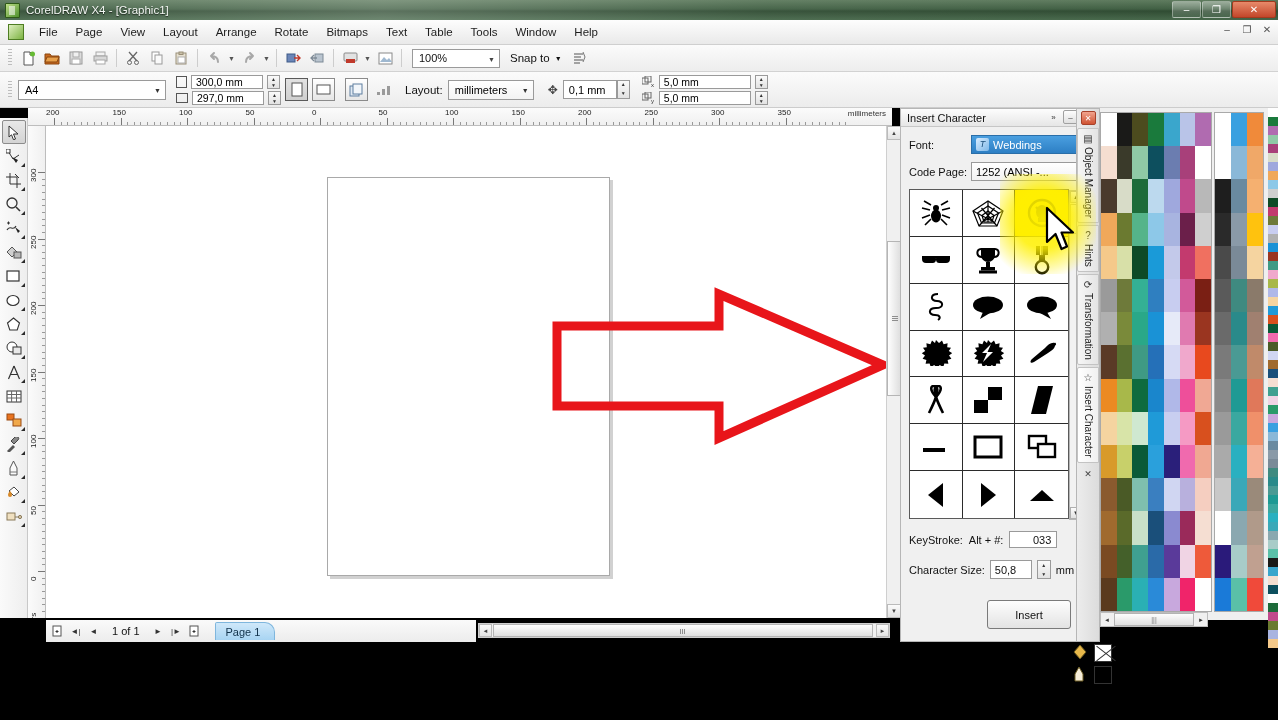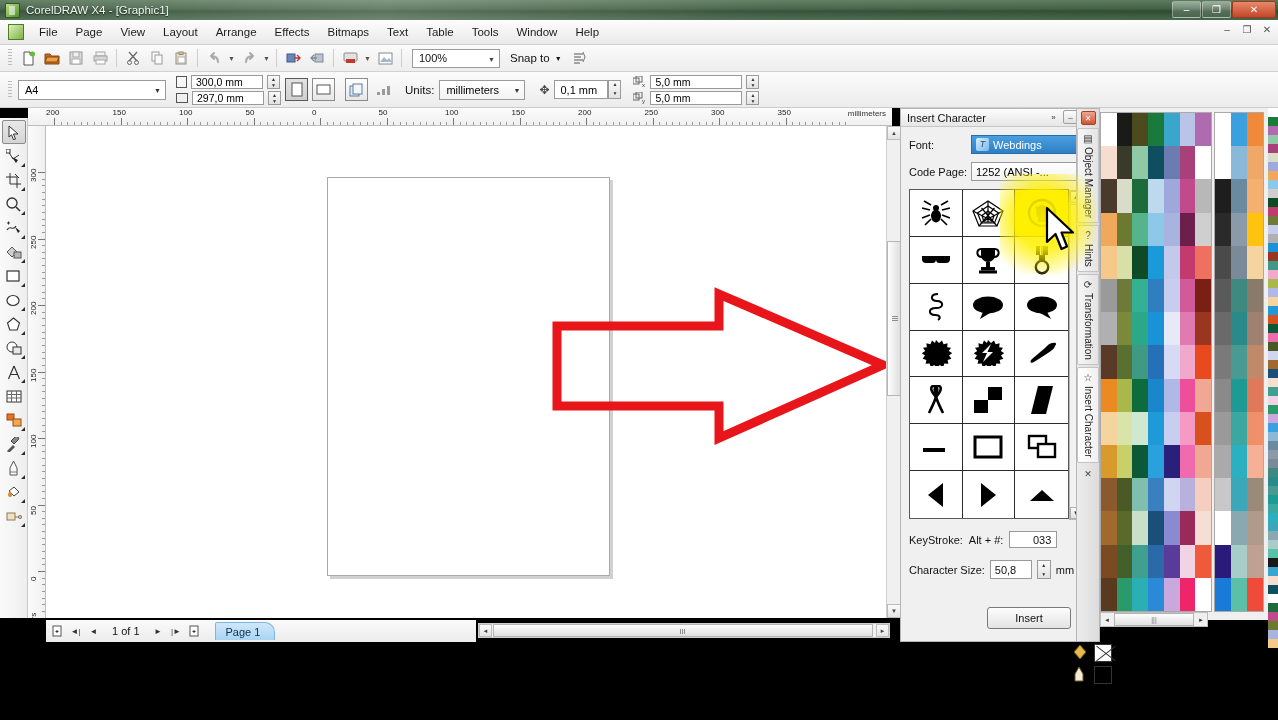--- a/index.html
+++ b/index.html
@@ -276,21 +276,21 @@
   .ks-row{display:flex;align-items:center;margin-top:12px;font-size:11px;color:#111;gap:6px;}
   .ks-box{width:48px;height:17px;border:1px solid #9a9a9a;background:#fff;
     display:flex;align-items:center;justify-content:flex-end;padding-right:5px;font-size:11px;}
   .cs-row{display:flex;align-items:center;margin-top:12px;font-size:11px;color:#111;gap:5px;}
   .cs-box{width:42px;height:19px;border:1px solid #9a9a9a;background:#fff;
     display:flex;align-items:center;padding-left:4px;font-size:11px;}
   .cs-spin{width:14px;height:19px;border:1px solid #9a9a9a;background:linear-gradient(#fafafa,#e2e2e2);
     display:flex;flex-direction:column;}
   .cs-spin i{flex:1;font-size:5px;line-height:8px;text-align:center;color:#333;font-style:normal;}
   .insert-btn{
-    position:absolute; left:86px; bottom:12px; width:84px;height:22px;
+    position:absolute; left:86px; bottom:12px; width:84px;height:29px;
     border:1px solid #7a7a7a; border-radius:3px;
     background:linear-gradient(to bottom,#fdfdfd,#e3e3e3);
     display:flex;align-items:center;justify-content:center;font-size:11px;color:#111;
   }
 
   
   .dtabs{
     position:absolute; left:1076px; top:108px; width:24px; height:534px;
     background:linear-gradient(to right,#ececec,#dcdcdc); border:1px solid #b6b6b6;
     display:flex;flex-direction:column;align-items:center;padding-top:2px;
@@ -351,21 +351,21 @@
     </div>
   </div>
 
   <div class="menubar">
     <div class="menu-doc-icon"></div>
     <div class="mi">File</div>
     <div class="mi">Page</div>
     <div class="mi">View</div>
     <div class="mi">Layout</div>
     <div class="mi">Arrange</div>
-    <div class="mi">Effects</div>
+    <div class="mi">Rotate</div>
     <div class="mi">Bitmaps</div>
     <div class="mi">Text</div>
     <div class="mi">Table</div>
     <div class="mi">Tools</div>
     <div class="mi">Window</div>
     <div class="mi">Help</div>
     <div class="mdi-ctrls">
       <span>–</span>
       <span>❐</span>
       <span>✕</span>
@@ -523,21 +523,21 @@
         </svg>
     </div>
     <div class="orient" style="border-color:transparent;background:none">
       <svg width="16" height="13" viewBox="0 0 16 13">
           <rect x="1" y="9" width="3" height="3" fill="#9a9a9a"></rect>
           <rect x="6" y="6" width="3" height="6" fill="#9a9a9a"></rect>
           <rect x="11" y="3" width="3" height="9" fill="#9a9a9a"></rect>
         </svg>
     </div>
 
-    <span class="unitslabel">Units:</span>
+    <span class="unitslabel">Layout:</span>
     <div class="unitsbox">
       <span>millimeters</span>
       <span class="arrow">▼</span>
     </div>
 
     <span style="margin-left:14px;color:#444;font-size:12px">✥</span>
     <div class="nudgebox">0,1 mm</div>
     <span class="spin" style="height:19px">
         <i>▲</i>
         <i>▼</i>

